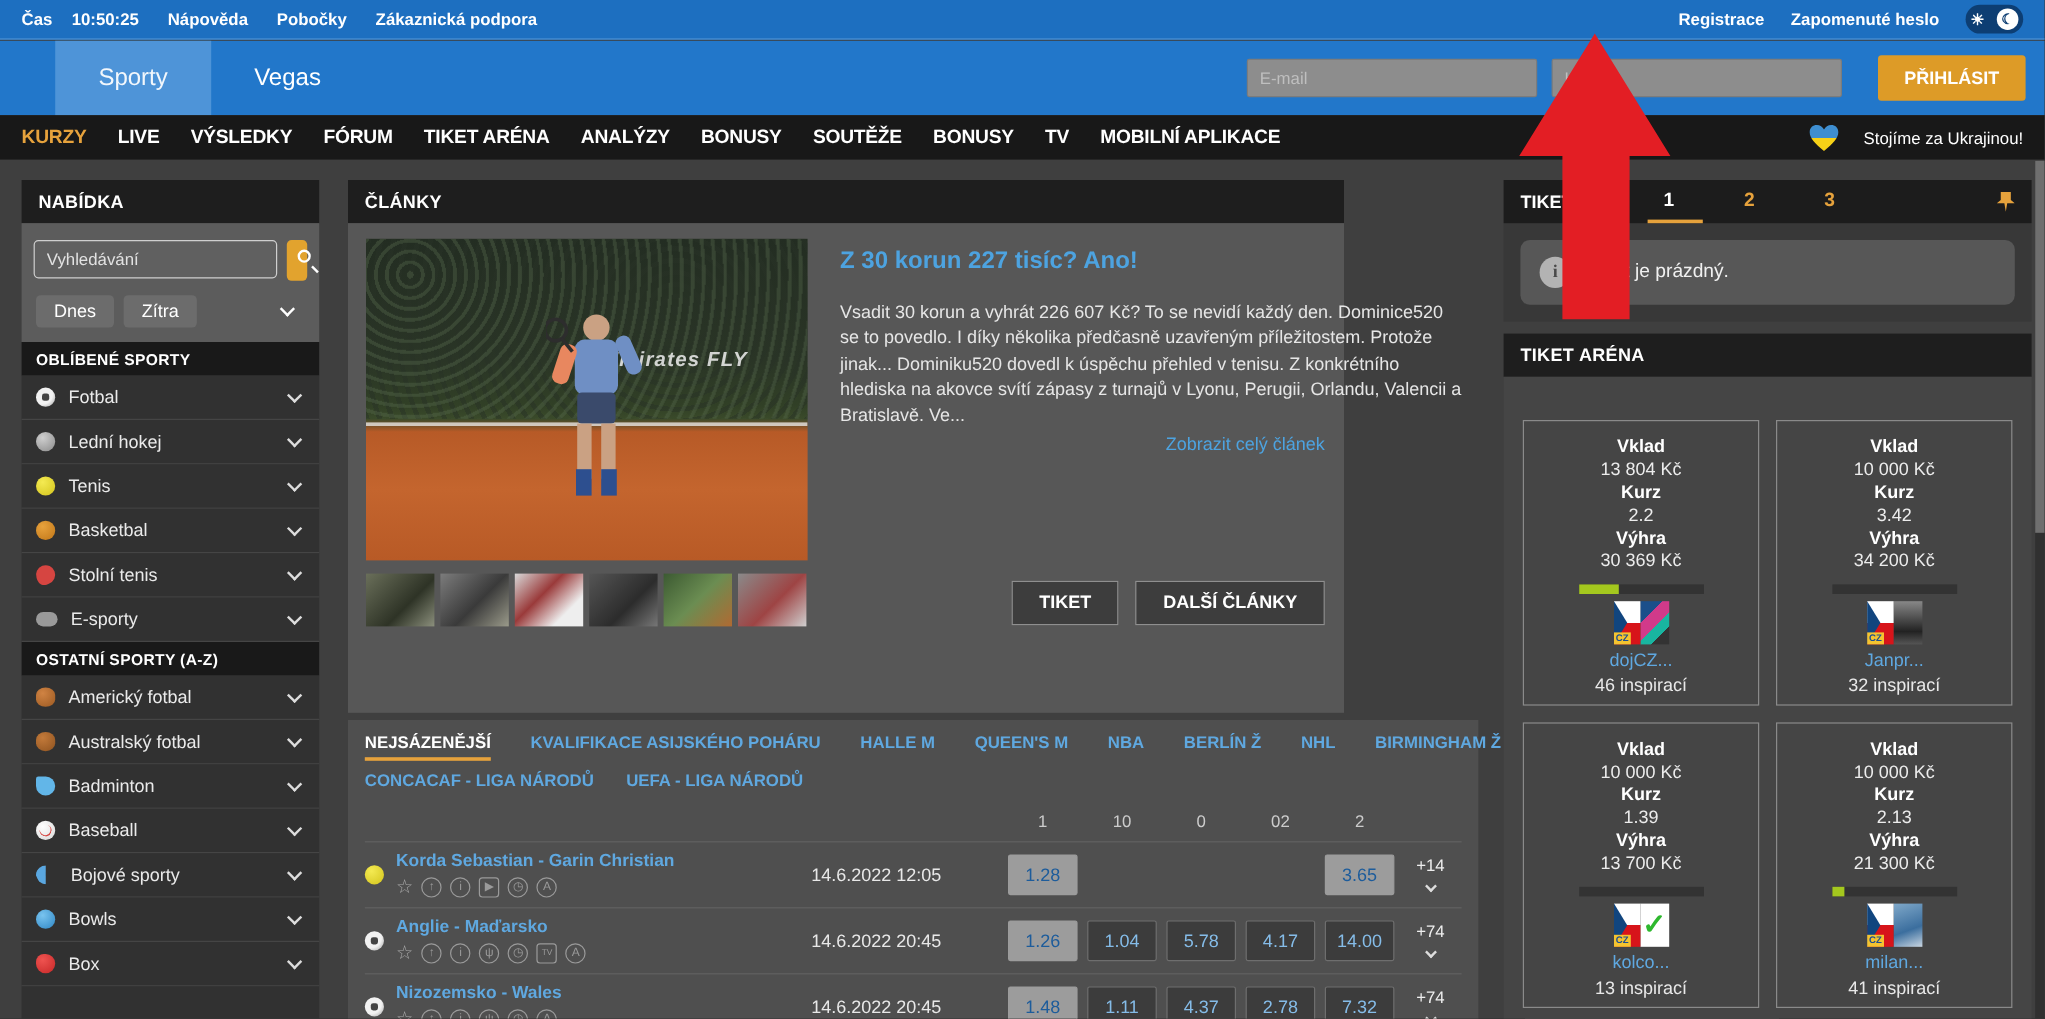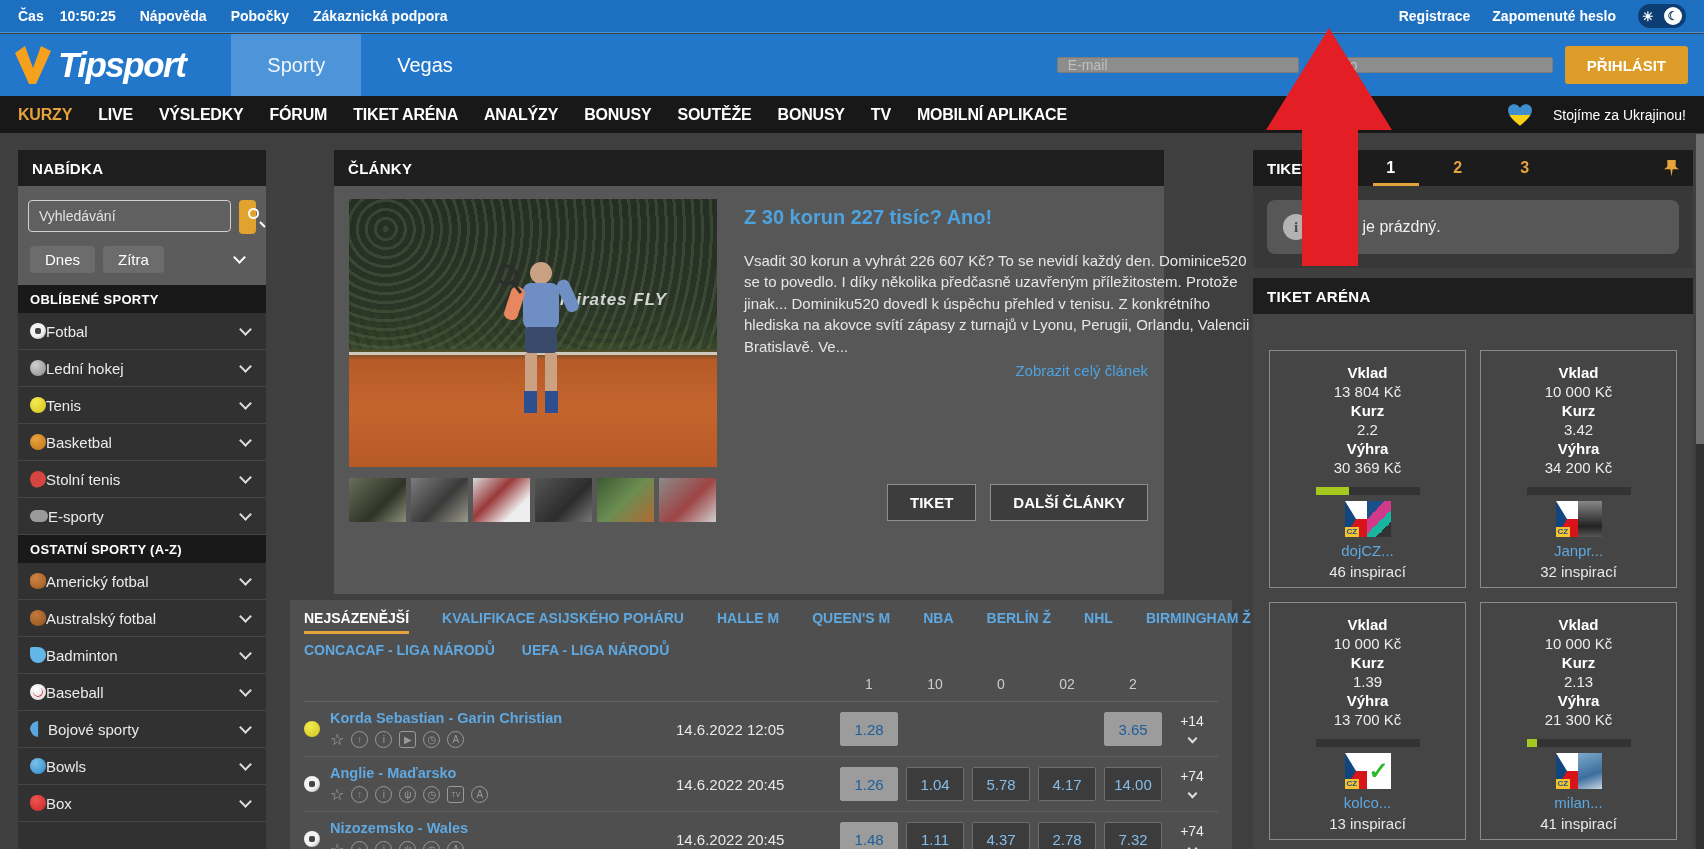--- a/index.html
+++ b/index.html
@@ -21,25 +21,25 @@
 
   
   .header{position:absolute;top:34px;left:0;right:0;height:62px;background:#2277ca;
           display:flex;align-items:center;}
   .logo{display:flex;align-items:center;gap:4px;margin-left:14px;cursor:pointer;}
   .logo-text{color:#fff;font-size:35px;font-weight:bold;font-style:italic;letter-spacing:-1.5px;}
   .htabs{display:flex;margin-left:46px;height:62px;}
   .htab{height:62px;display:flex;align-items:center;padding:0 36px;color:#fff;font-size:20px;cursor:pointer;}
   .htab.active{background:#4e94d8;color:#f2f7fc;}
   .login-area{margin-left:auto;display:flex;align-items:center;gap:12px;margin-right:16px;}
-  .tinput{width:242px;height:16px;background:#8d8d8d;border:1px solid #7c7c7c;border-radius:2px;
+  .tinput{width:242px;height:32px;background:#8d8d8d;border:1px solid #7c7c7c;border-radius:2px;
           color:#2e2e2e;padding:0 10px;font-size:14px;font-family:"Liberation Sans",sans-serif;}
   .tinput::placeholder{color:#bfbfbf;opacity:1;}
   .login-btn{height:38px;padding:0 22px;background:#dd9b27;color:#fff;font-weight:bold;
-          font-size:15px;border:none;border-radius:3px;cursor:pointer;font-family:"Liberation Sans",sans-serif;}
+          font-size:15px;border:none;border-radius:3px;cursor:pointer;font-family:"Liberation Sans",sans-serif;margin-left:18px;}
 
   
   .nav{position:absolute;top:96px;left:0;right:0;height:37px;background:#181818;
        display:flex;align-items:center;padding:0 18px;}
   .nav-item{color:#fff;font-weight:bold;font-size:16px;padding:0 13px;letter-spacing:-0.2px;cursor:pointer;white-space:nowrap;}
   .nav-item:first-child{padding-left:0;}
   .nav-item.active{color:#e6a23c;}
   .nav-right{margin-left:auto;display:flex;align-items:center;gap:20px;color:#fff;font-size:14px;cursor:pointer;}
 
   
@@ -56,42 +56,42 @@
   .mag::after{content:"";position:absolute;left:10px;top:11px;width:7px;height:2px;background:#fff;
               transform:rotate(45deg);transform-origin:left center;}
   .day-row{display:flex;align-items:center;gap:8px;margin-top:12px;padding:0 2px;}
   .day-btn{padding:5px 15px;background:#6c6c6c;border-radius:4px;color:#fff;font-size:15px;cursor:pointer;}
   .chev{width:9px;height:9px;border-right:2px solid #fff;border-bottom:2px solid #fff;
         transform:rotate(45deg);display:inline-block;}
   .day-row .chev{margin-left:auto;margin-right:10px;margin-top:-4px;}
   .side-sec{height:28px;background:#191919;color:#fff;font-weight:bold;font-size:13px;
             display:flex;align-items:center;padding:0 12px;letter-spacing:0.3px;}
   .side-item{height:37px;background:#313131;border-bottom:1px solid #454545;display:flex;
-             align-items:center;padding:0 12px;color:#eaeaea;font-size:15px;gap:0;cursor:pointer;}
+             align-items:center;padding:0 12px;color:#eaeaea;font-size:15px;gap:11px;cursor:pointer;}
   .side-item .chev{margin-left:auto;margin-right:4px;margin-top:-3px;border-color:#ddd;}
   .sico{width:16px;height:16px;border-radius:50%;display:inline-block;flex:0 0 auto;}
   .sico-soccer{background:radial-gradient(circle at 35% 35%,#f2f2f2 55%,#9a9a9a);position:relative;}
   .sico-soccer::after{content:"";position:absolute;left:5px;top:5px;width:6px;height:6px;background:#444;border-radius:2px;}
   .sico-hockey{background:radial-gradient(circle at 35% 30%,#cfcfcf,#8a8a8a);}
   .sico-tennis{background:radial-gradient(circle at 35% 30%,#f4ea52,#d3c41c);}
   .sico-basket{background:radial-gradient(circle at 35% 30%,#e8a23c,#c07618);}
   .sico-ttennis{background:#d64541;border-radius:50% 50% 50% 6px;transform:rotate(-20deg);}
   .sico-esport{background:#9a9a9a;border-radius:6px;width:18px;height:12px;}
   .sico-amfoot{background:radial-gradient(circle at 35% 30%,#d08343,#9c5a22);border-radius:50%/38%;}
   .sico-aufoot{background:radial-gradient(circle at 35% 30%,#c37a3a,#8f5320);border-radius:50%/42%;}
   .sico-badminton{background:#62b6e8;border-radius:2px 50% 50% 50%;}
   .sico-baseball{background:radial-gradient(circle at 35% 30%,#fff,#d8d8d8);position:relative;}
   .sico-baseball::after{content:"";position:absolute;left:3px;top:3px;width:9px;height:9px;
         border-radius:50%;border:1.5px solid #d64541;border-left:none;border-top:none;transform:rotate(20deg);}
   .sico-combat{background:#5aa7e0;clip-path:polygon(20% 0,45% 0,45% 100%,20% 100%,0 55%,0 35%);width:18px;}
   .sico-bowls{background:radial-gradient(circle at 35% 30%,#79c4ef,#2e86c4);}
   .sico-box{background:radial-gradient(circle at 35% 30%,#ef5350,#c62828);border-radius:45% 55% 55% 55%;}
 
   
-  .articles{position:absolute;left:290px;top:150px;width:830px;margin-left:44px;}
+  .articles{position:absolute;left:290px;top:150px;width:830px;}
   .articles-body{background:#575757;height:408px;position:relative;}
   .art-img{position:absolute;left:15px;top:13px;width:368px;height:268px;overflow:hidden;cursor:pointer;
      background:linear-gradient(180deg,#232d22 0%,#2a3526 38%,#314026 52%,#3a4a2a 56%,#b75a27 60%,#c4652e 78%,#b85a26 100%);}
   .art-img .sign{position:absolute;left:54%;top:34%;color:#efefef;font-style:italic;font-weight:bold;
      font-size:17px;letter-spacing:1px;opacity:0.85;}
   .art-img .netline{position:absolute;left:0;right:0;top:57%;height:3px;background:rgba(240,240,240,0.75);}
   .art-img .crowd{position:absolute;left:0;right:0;top:0;height:56%;
      background:repeating-radial-gradient(circle at 10% 20%, rgba(90,110,80,.35) 0 3px, transparent 3px 9px),
                 repeating-radial-gradient(circle at 70% 40%, rgba(40,50,38,.5) 0 4px, transparent 4px 10px);}
   .player{position:absolute;left:150px;top:60px;}
@@ -189,26 +189,20 @@
       <span>Registrace</span>
       <span>Zapomenuté heslo</span>
       <div class="toggle">
         <span class="sun">☀</span>
         <span class="mooncirc">☾</span>
       </div>
     </div>
   </div>
 
   <div class="header">
-    <div class="logo">
-      <svg width="40" height="42" viewBox="0 0 40 42">
-        <path d="M1 9 L11 2 L19 24 L27 2 L37 7 L22 40 L15 40 Z" fill="#f6a11c"></path>
-      </svg>
-      <span class="logo-text">Tipsport</span>
-    </div>
     <div class="htabs">
       <div class="htab active">Sporty</div>
       <div class="htab">Vegas</div>
     </div>
     <div class="login-area">
       <input class="tinput" type="text" placeholder="E-mail" style="">
       <input class="tinput" type="password" placeholder="Heslo" style="">
       <button class="login-btn">PŘIHLÁSIT</button>
     </div>
   </div>

